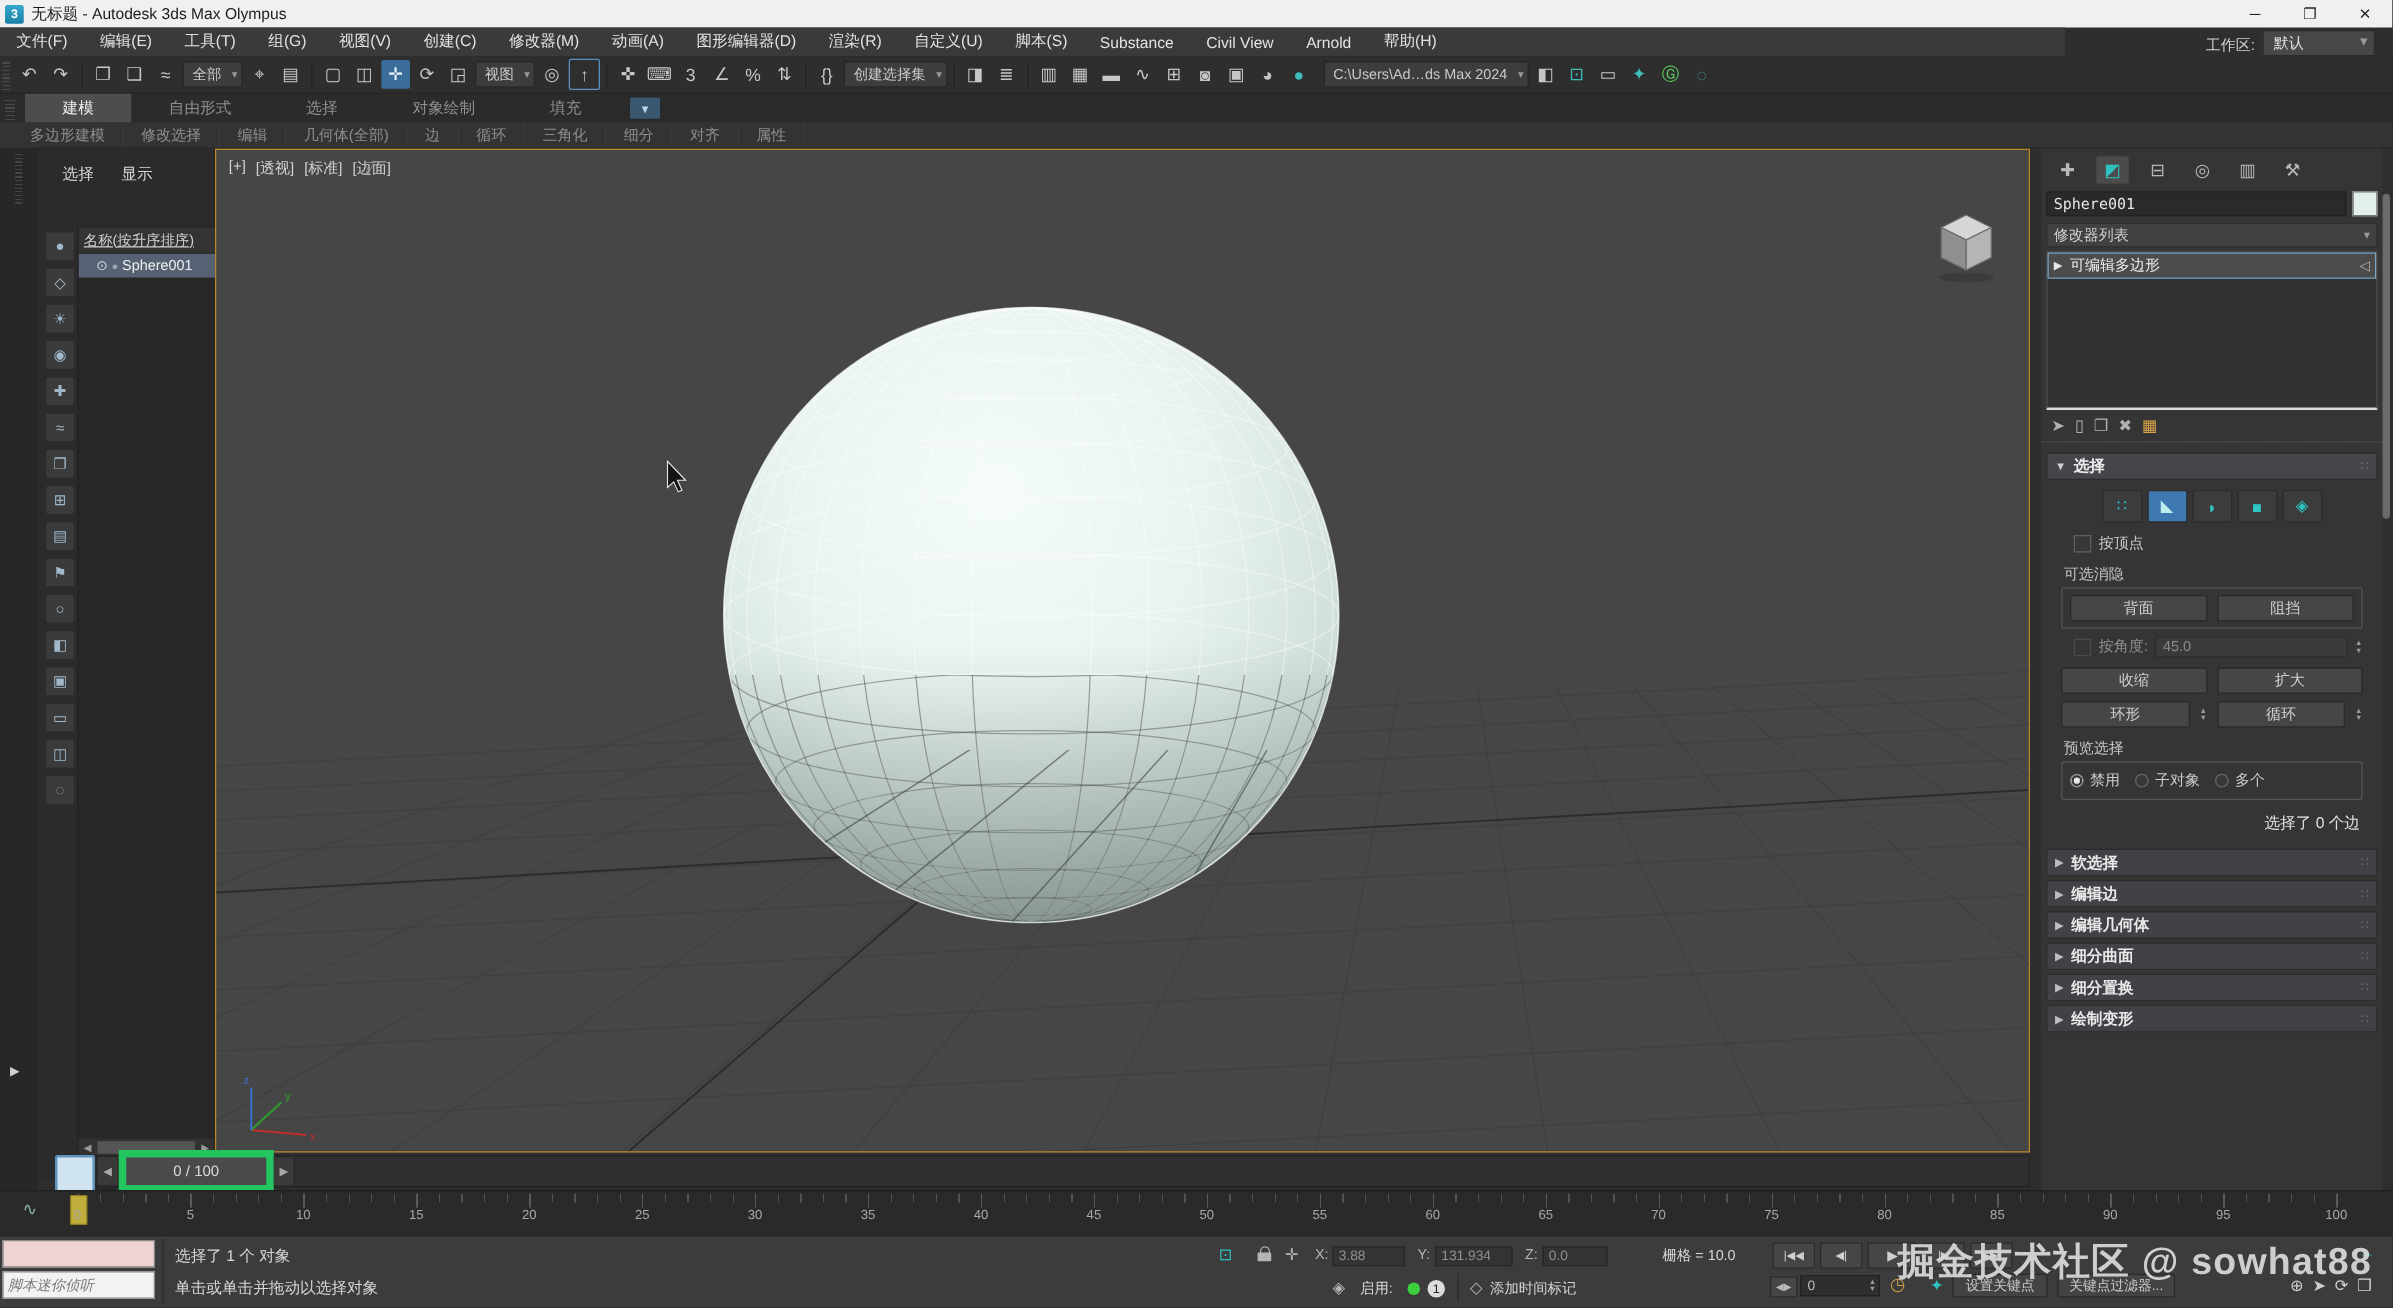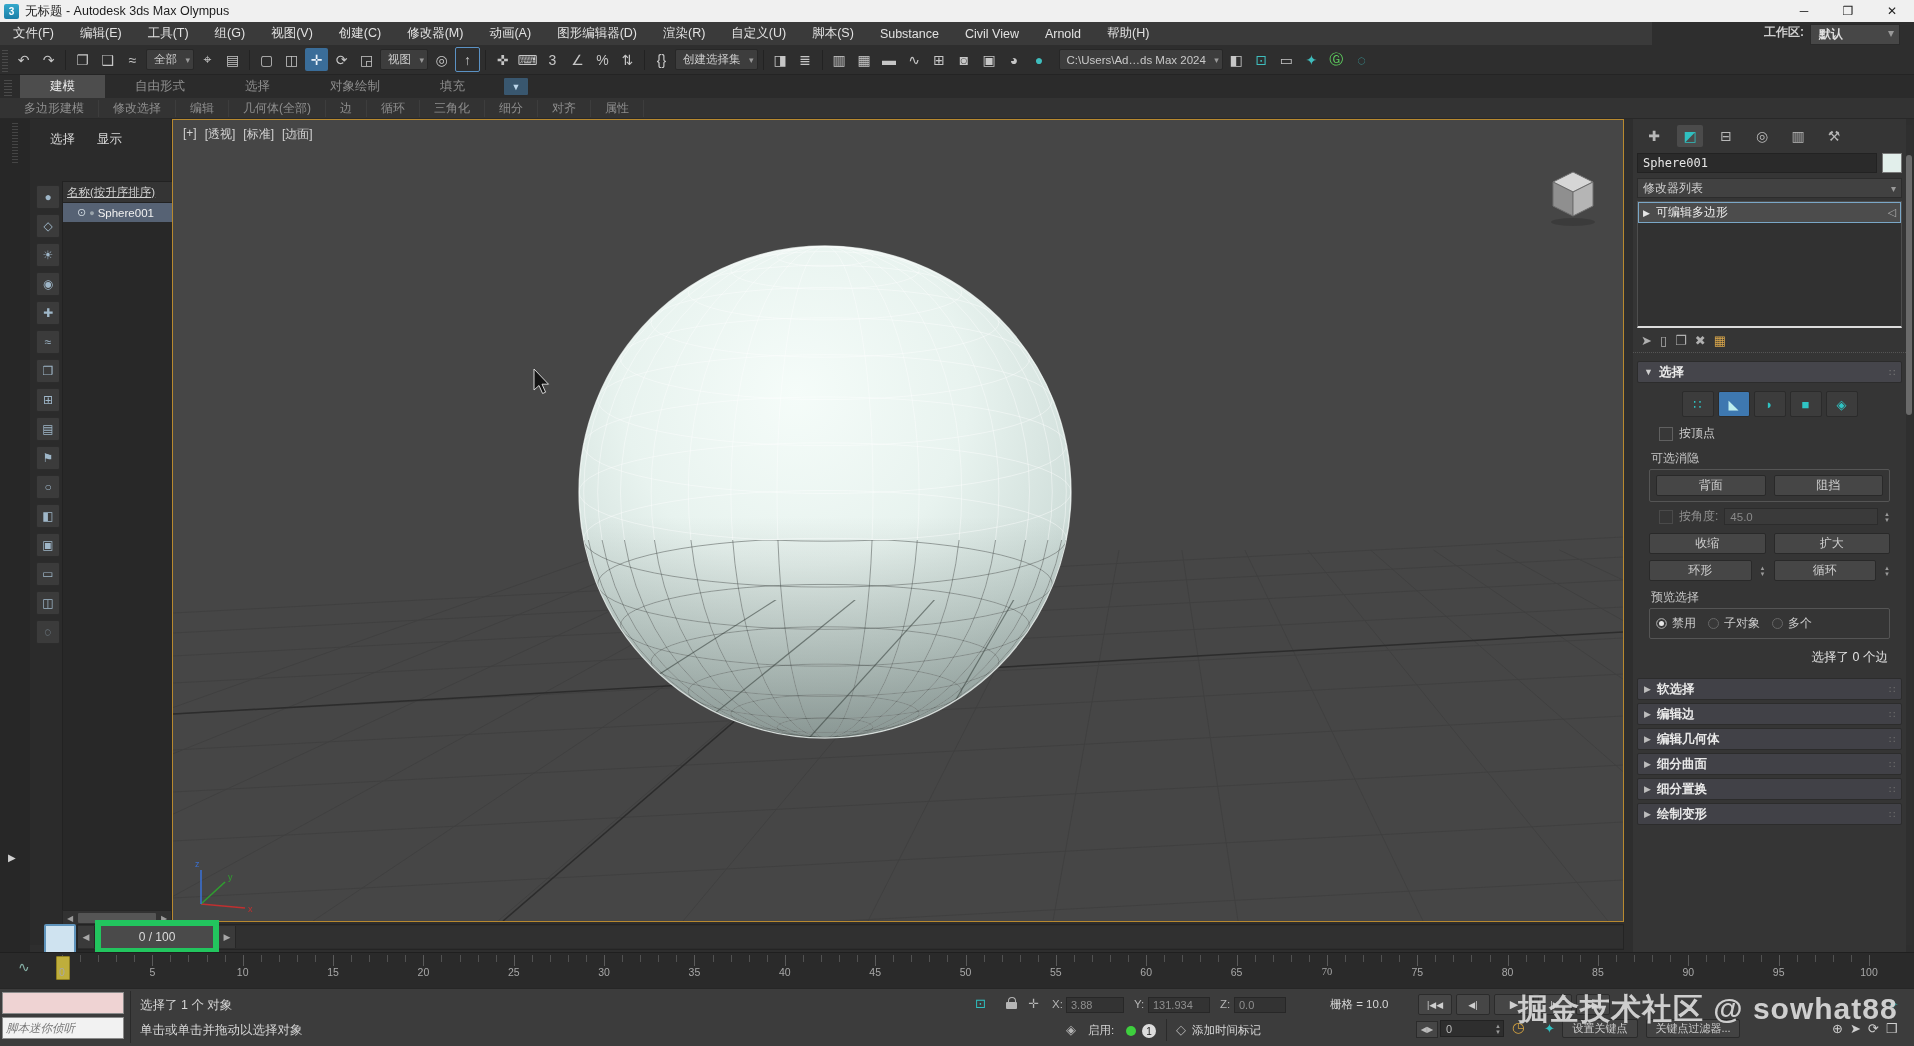--- a/index.html
+++ b/index.html
@@ -9,21 +9,21 @@
 
   
   .titlebar{left:0;top:0;width:1914px;height:22px;background:#f0f0f0;display:flex;align-items:center;color:#1c1c1c;font-size:12.5px;}
   .appico{width:15px;height:15px;margin:0 6px 0 4px;border-radius:2px;background:linear-gradient(#35a9cc,#1b7fa8);color:#fff;font-size:10px;font-weight:bold;display:flex;align-items:center;justify-content:center;}
   .winbtns{margin-left:auto;display:flex;}
   .winbtn{width:44px;height:22px;display:flex;align-items:center;justify-content:center;color:#222;font-size:12px;}
 
   
   .menubar{left:0;top:22px;width:1652px;height:23px;background:#3a3a3a;display:flex;align-items:center;border-bottom:1px solid #2a2a2a;}
   .mi{color:#e2e2e2;font-size:12.5px;padding:0 13px;white-space:nowrap;}
-  .wsbox{margin-left:auto;display:flex;align-items:flex-start;margin-right:8px;font-weight:bold;}
+  .wsbox{margin-left:auto;display:flex;align-items:flex-end;margin-right:8px;}
   .wslabel{color:#cfcfcf;font-size:12px;margin-right:6px;}
   .wsval{background:#474747;border:1px solid #2a2a2a;color:#e0e0e0;font-size:12px;padding:1px 20px 1px 8px;position:relative;min-width:60px;}
   .wsval::after{content:"▾";position:absolute;right:5px;color:#9a9a9a;}
 
   
   .toolbar{left:0;top:45px;width:1914px;height:30px;background:#2e2e2e;border-bottom:1px solid #242424;display:flex;align-items:center;gap:2px;padding-left:2px;box-sizing:border-box;}
   .ti{width:23px;height:23px;display:flex;align-items:center;justify-content:center;color:#c6c6c6;font-size:14px;border-radius:2px;flex:0 0 auto;}
   .ti.active{background:#3a6d99;color:#eaf2fa;}
   .ti.boxed{border:1px solid #5b92c4;}
   .ti.teal{color:#3fbdbd;}
@@ -633,21 +633,21 @@
         <span class="rnum" style="left: 373.4px;">20</span>
         <span class="rnum" style="left: 463.75px;">25</span>
         <span class="rnum" style="left: 554.1px;">30</span>
         <span class="rnum" style="left: 644.45px;">35</span>
         <span class="rnum" style="left: 734.8px;">40</span>
         <span class="rnum" style="left: 825.15px;">45</span>
         <span class="rnum" style="left: 915.5px;">50</span>
         <span class="rnum" style="left: 1005.85px;">55</span>
         <span class="rnum" style="left: 1096.2px;">60</span>
         <span class="rnum" style="left: 1186.55px;">65</span>
-        <span class="rnum" style="left: 1276.9px; font-family: Liberation Serif, serif;">70</span>
+        <span class="rnum" style="left: 1276.9px;">70</span>
         <span class="rnum" style="left: 1367.25px;">75</span>
         <span class="rnum" style="left: 1457.6px;">80</span>
         <span class="rnum" style="left: 1547.95px;">85</span>
         <span class="rnum" style="left: 1638.3px;">90</span>
         <span class="rnum" style="left: 1728.65px;">95</span>
         <span class="rnum" style="left: 1819px;">100</span>
       </div>
   </div>
 
   <div class="abs statusbar">

